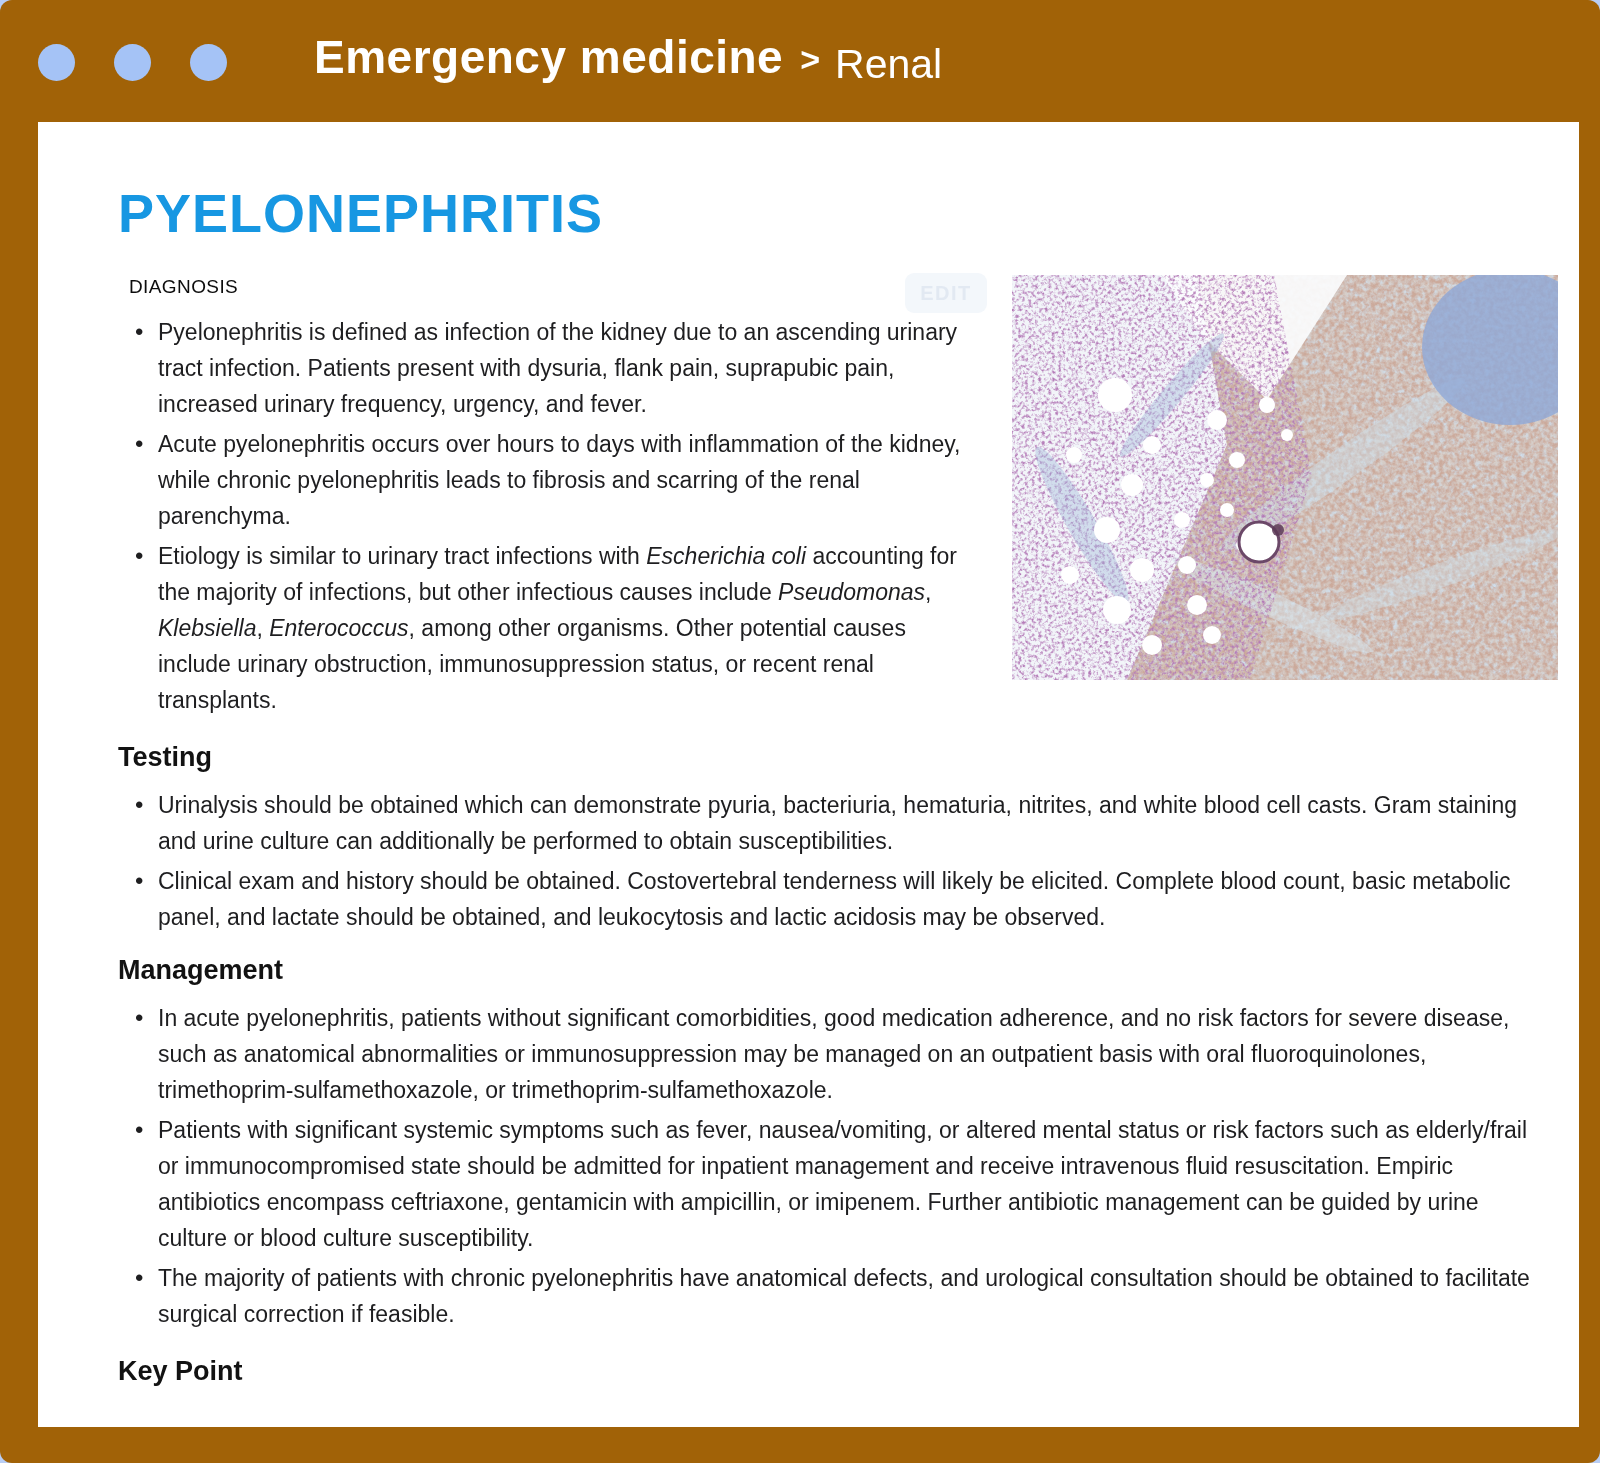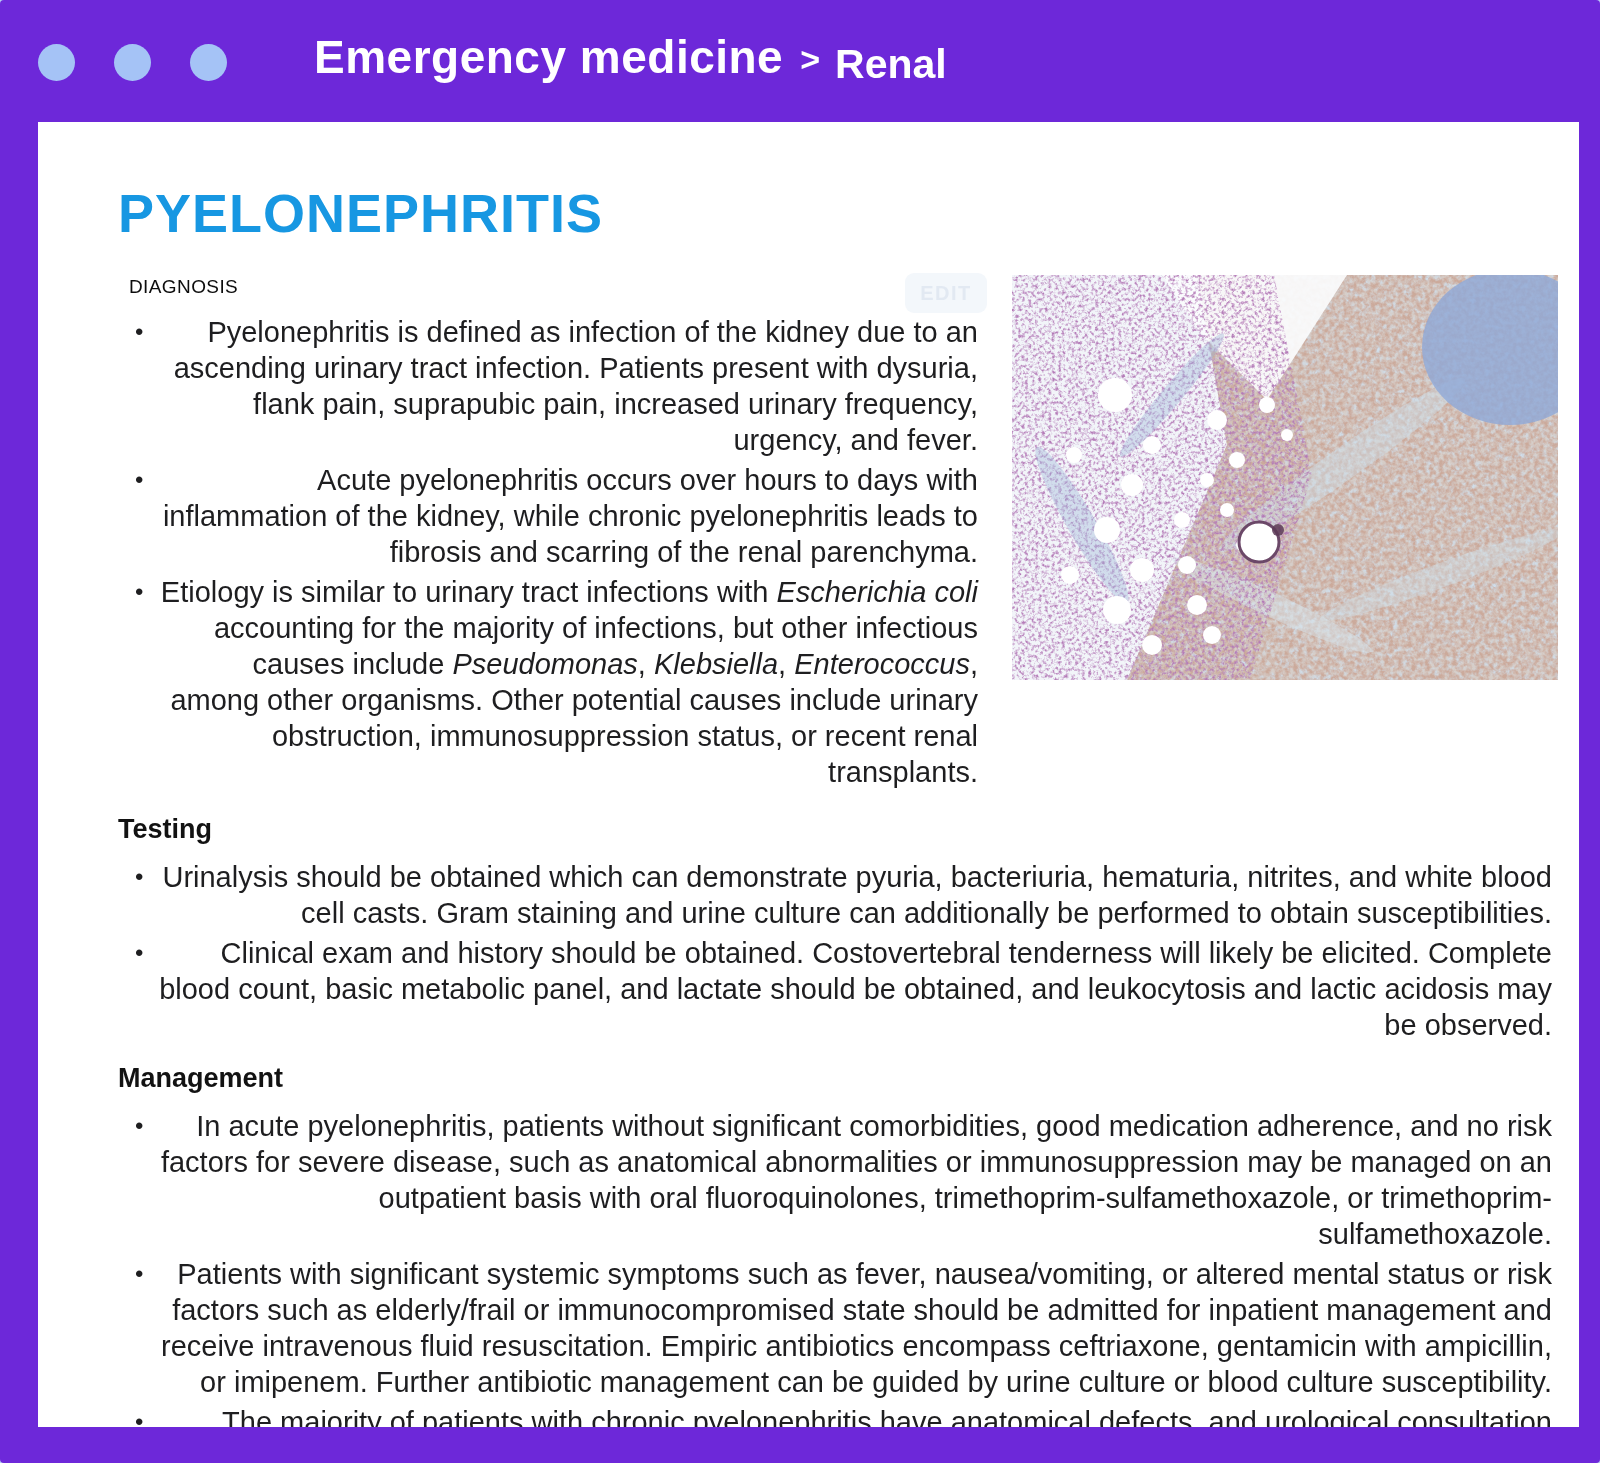--- a/index.html
+++ b/index.html
@@ -5,36 +5,36 @@
   * { margin:0; padding:0; box-sizing:border-box; }
   html,body { width:1600px; height:1463px; }
   body {
     background:#b9cef5;
     font-family:"Liberation Sans","DejaVu Sans",sans-serif;
     position:relative;
     overflow:hidden;
   }
   .window {
     position:absolute; inset:0;
-    background:#6d28d9;
-    border-radius:4px;
+    background:#a16207;
+    border-radius:12px;
     overflow:hidden;
   }
   
   .titlebar { position:absolute; top:0; left:0; right:0; height:122px; }
   .dots { position:absolute; top:44px; left:38px; display:flex; gap:39px; }
   .dot { width:37px; height:37px; border-radius:50%; background:#a5c3f6; }
   .breadcrumb {
     position:absolute; top:30px; left:314px;
     color:#ffffff; display:flex; align-items:flex-start;
     white-space:nowrap;
   }
   .bc-main { font-size:46px; font-weight:700; letter-spacing:.5px; }
   .bc-sep  { font-size:34px; font-weight:700; margin:10px 15px 0 17px; }
-  .bc-sub  { font-size:41px; font-weight:700; margin-top:11px; }
+  .bc-sub  { font-size:41px; font-weight:400; margin-top:11px; }
   
   .card {
     position:absolute; left:38px; top:122px;
     width:1541px; height:1305px;
     background:#ffffff;
     padding:60px 30px 0 80px;
     overflow:hidden;
   }
   .title {
     font-size:54px; font-weight:800;
@@ -42,23 +42,22 @@
   }
   .diag-heading {
     margin-top:32px;
     font-size:19px; font-weight:400; color:#0d0d0d;
     letter-spacing:.4px;
     margin-left:11px;
   }
   ul { list-style:none; }
   li {
     position:relative; padding-left:40px;
-    font-size:29px; line-height:36px; color:#1e1e20;
+    font-size:23px; line-height:36px; color:#1e1e20;
     margin-bottom:4px;
-    text-align:right;
   }
   li::before {
     content:"\2022";
     position:absolute; left:17px; top:0;
     font-size:24px; color:#1e1e20;
   }
   .it { font-style:italic; }
   .diag-list { margin-top:16px; width:860px; }
   
   .edit-btn {

